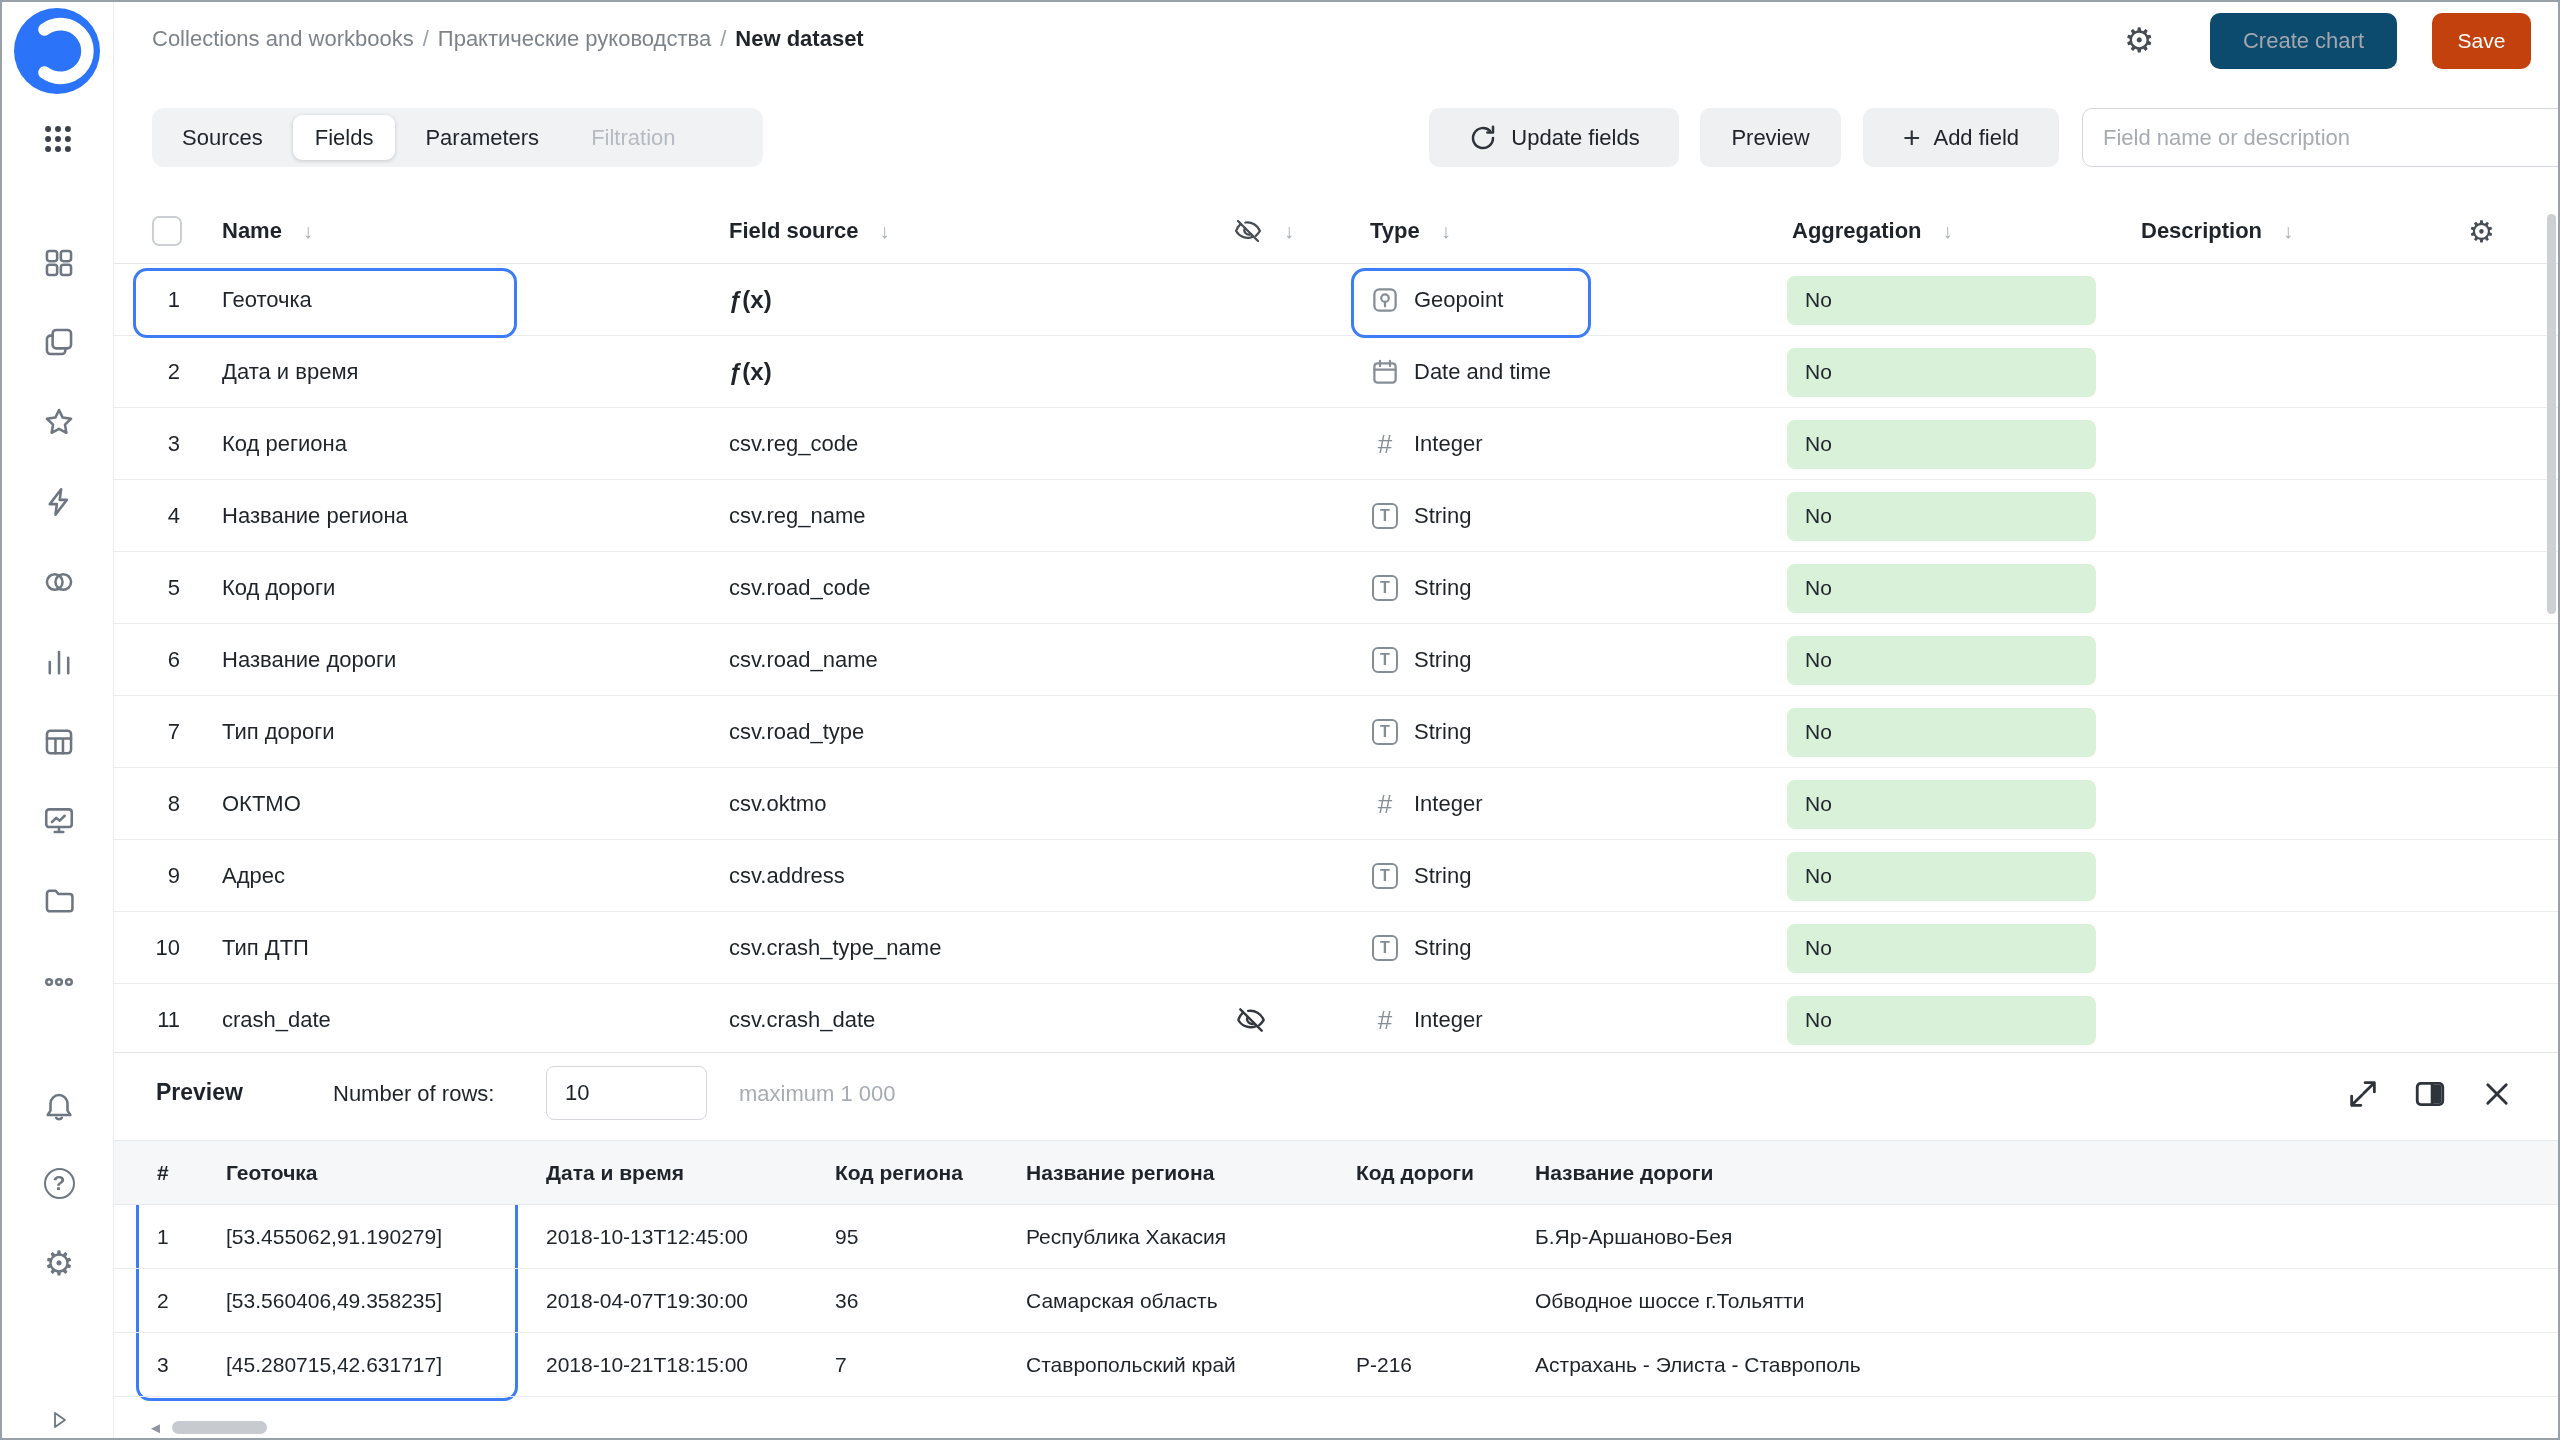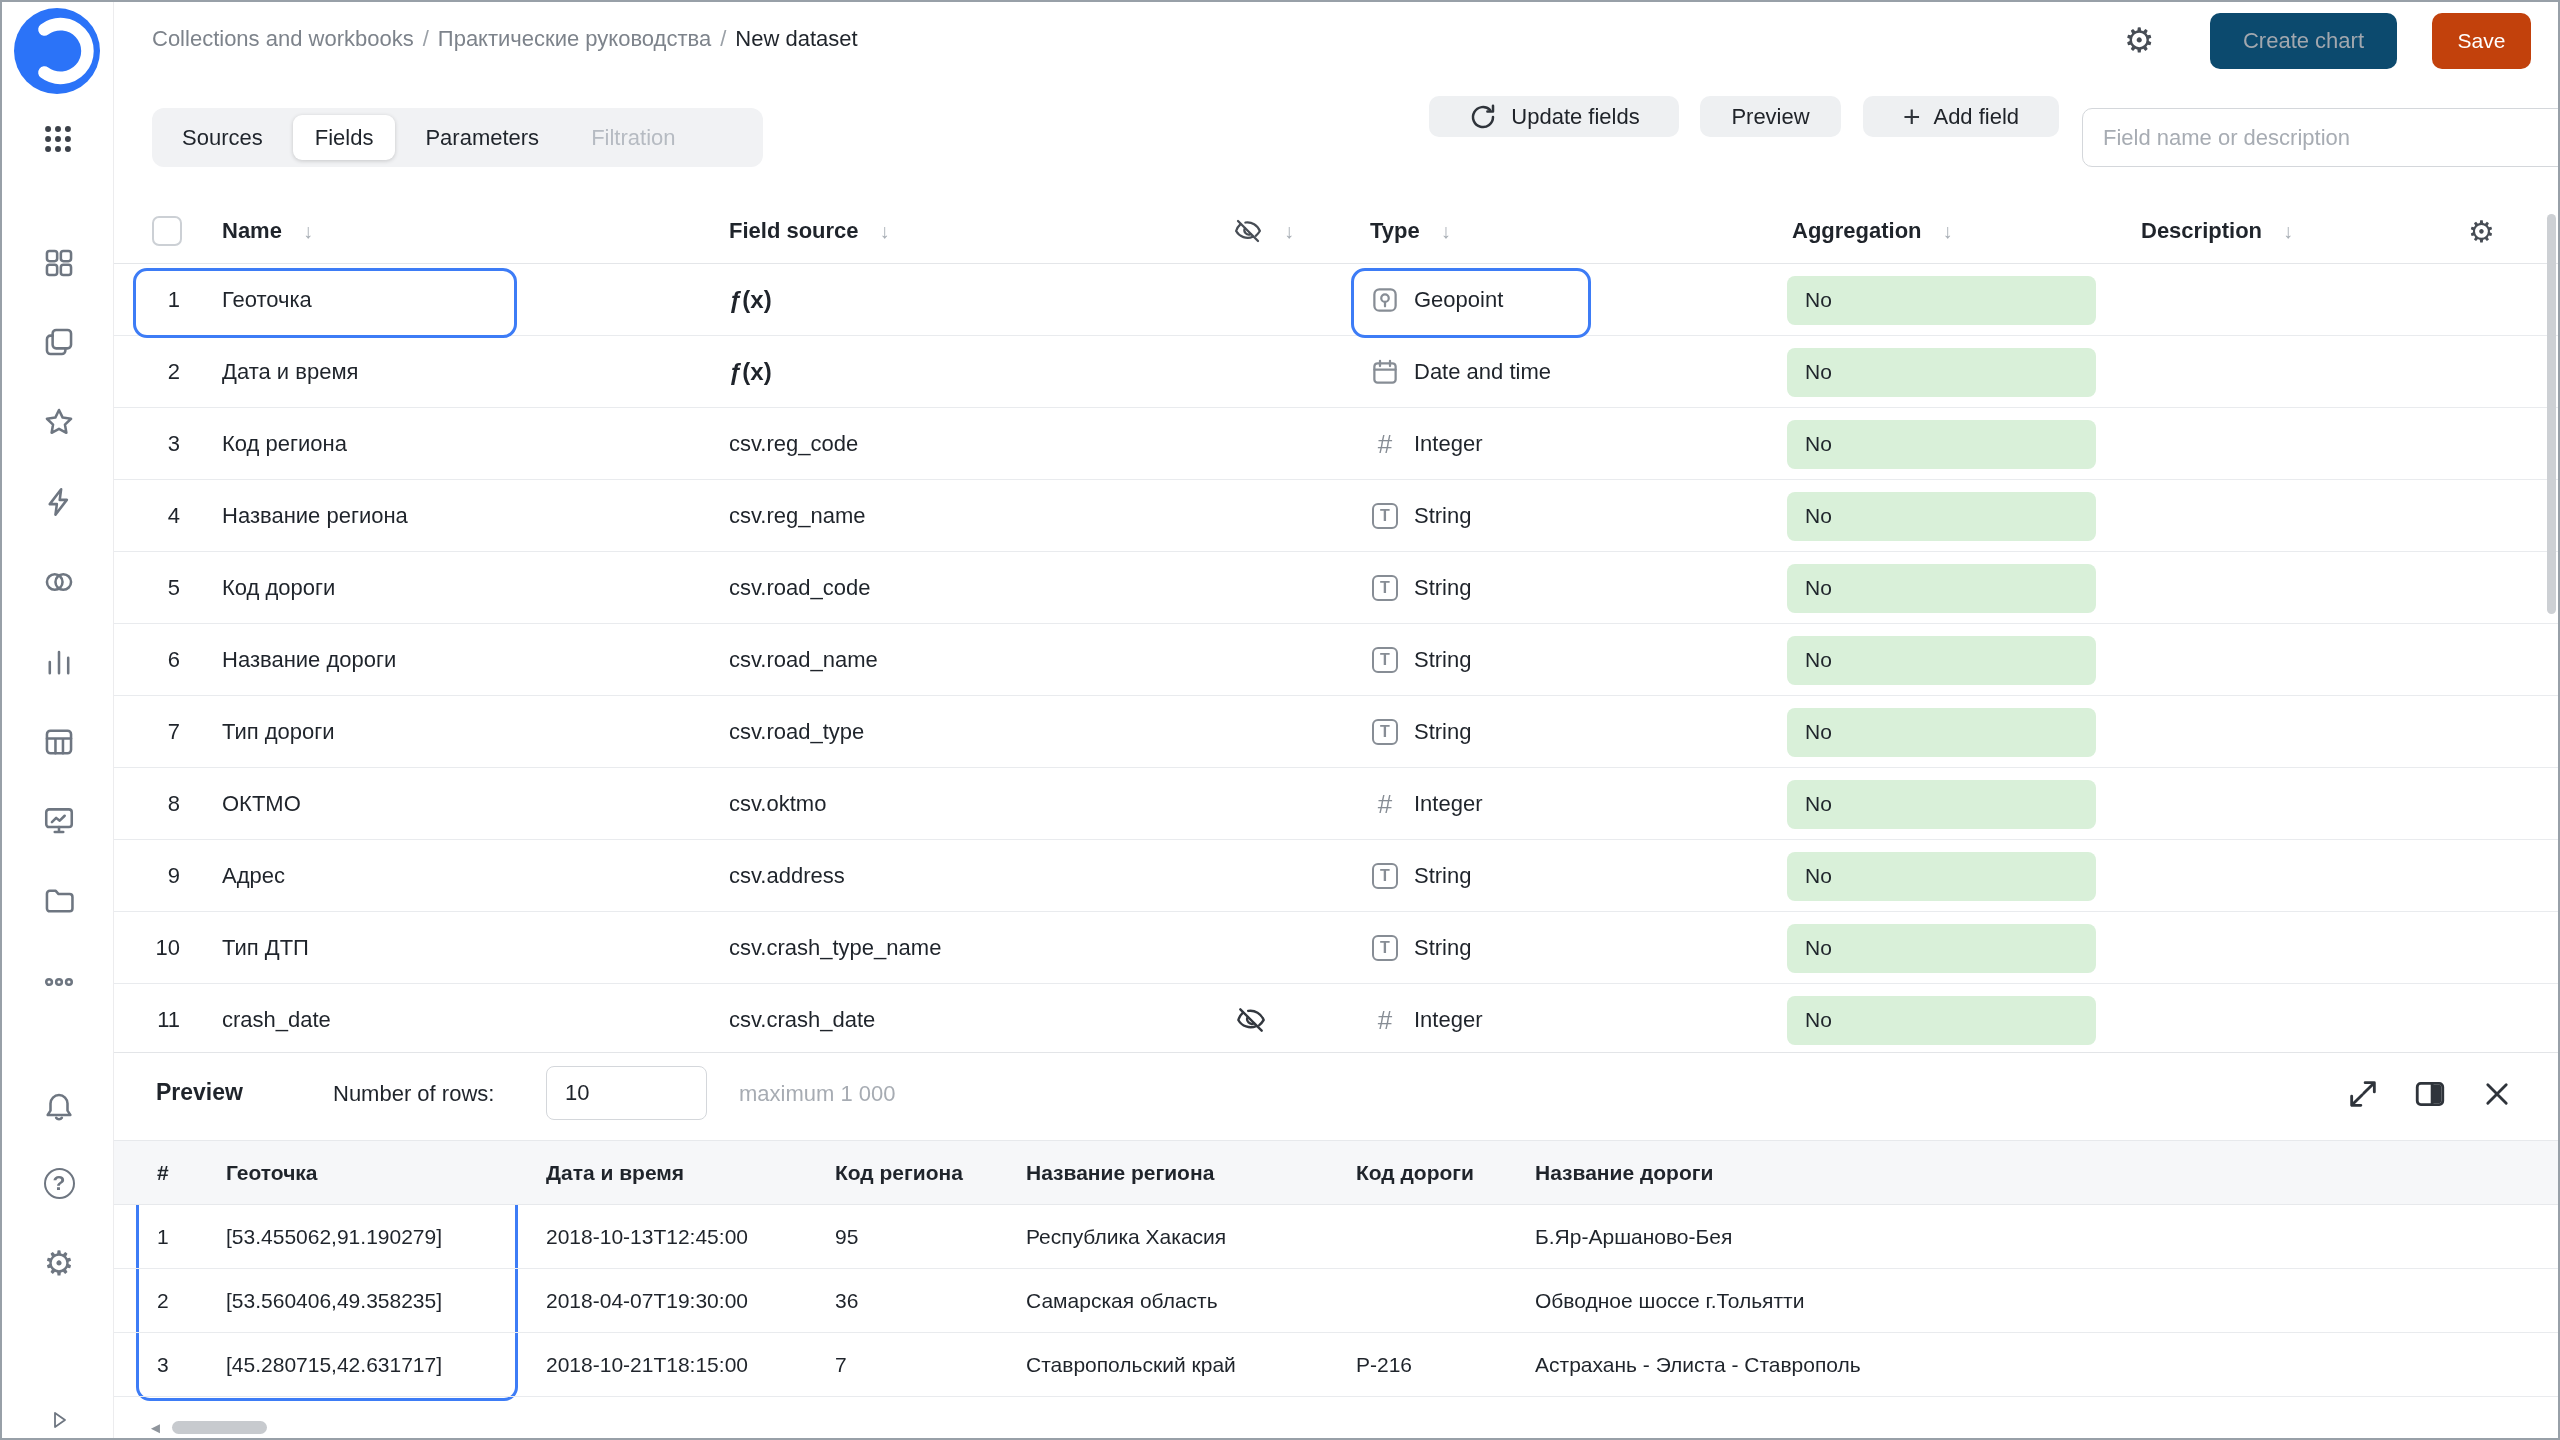--- a/index.html
+++ b/index.html
@@ -17,33 +17,33 @@
   .uni{font-size:34px;line-height:1;color:#6e7681;}
   .q-ic{width:31px;height:31px;border:2.5px solid #6e7681;border-radius:50%;color:#6e7681;font-size:21px;font-weight:700;
         display:flex;align-items:center;justify-content:center;}
 
   
   .main{position:absolute;left:112px;top:0;width:2448px;height:100%;}
 
   
   .breadcrumb{position:absolute;left:38px;top:24px;font-size:22px;color:#7d838b;display:flex;gap:9px;align-items:center;}
   .bc-sep{color:#9aa0a7;}
-  .bc-current{color:#1f242b;font-weight:400;}
+  .bc-current{color:#1f242b;font-weight:700;}
   .hdr-gear{position:absolute;left:2010px;top:18px;font-size:34px;color:#474d55;cursor:pointer;}
   .btn{position:absolute;top:11px;height:56px;border-radius:10px;font-size:22px;display:flex;align-items:center;justify-content:center;}
   .btn-disabled{left:2096px;width:187px;background:#0c4a6e;color:#a2a7ae;}
   .btn-primary{left:2318px;width:99px;background:#c2410c;color:#fff;font-size:21px;}
 
   
   .tabs{position:absolute;left:38px;top:106px;width:611px;height:59px;background:#f1f2f4;border-radius:12px;
         display:flex;align-items:center;padding:0 8px;gap:8px;}
   .tab{padding:0 22px;height:45px;display:flex;align-items:center;font-size:22px;border-radius:9px;color:#1f242b;cursor:pointer;}
   .tab-active{background:#fff;box-shadow:0 1px 4px rgba(0,0,0,.18);font-weight:500;}
   .tab-disabled{color:#b6bbc2;}
-  .tbtn{position:absolute;top:94px;height:41px;background:#eef0f2;border-radius:10px;font-size:22px;color:#20242a;
+  .tbtn{position:absolute;top:106px;height:59px;background:#eef0f2;border-radius:10px;font-size:22px;color:#20242a;
         display:flex;align-items:center;justify-content:center;gap:13px;cursor:pointer;}
   .tbtn svg{width:30px;height:30px;fill:none;stroke:#2f343b;stroke-width:2;stroke-linecap:round;stroke-linejoin:round;}
   .plus{font-size:30px;line-height:1;color:#2f343b;}
   .search{position:absolute;left:1968px;top:106px;width:494px;height:59px;border:1px solid #d4d7db;border-radius:10px;
           padding:0 20px;font-size:22px;color:#1f242b;outline:none;font-family:"Liberation Sans",sans-serif;}
   .search::placeholder{color:#a7acb3;}
 
   
   .thead{position:absolute;top:196px;left:0;width:100%;height:66px;border-bottom:1px solid #e4e6e9;}
   .checkbox{position:absolute;left:38px;top:18px;width:30px;height:30px;border:2px solid #ccd0d5;border-radius:7px;background:#fff;}

